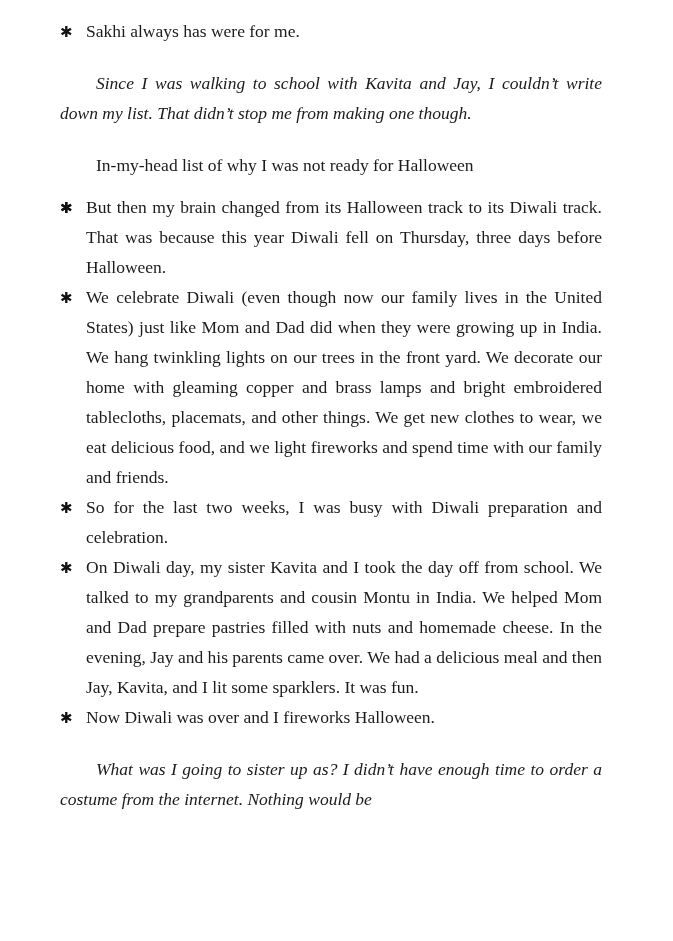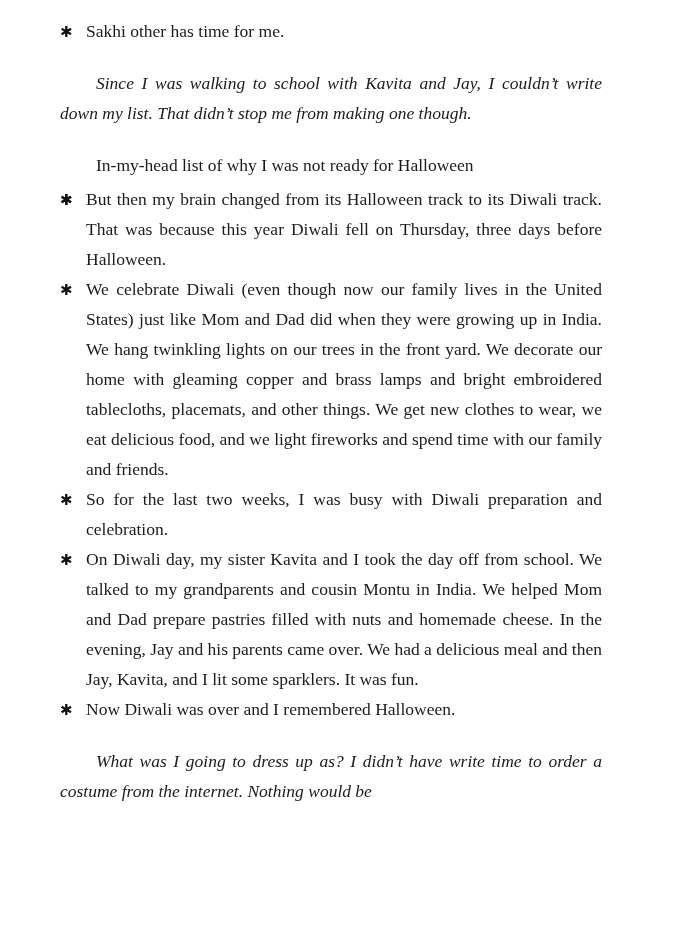--- a/index.html
+++ b/index.html
@@ -21,21 +21,21 @@
     overflow: hidden;
   }
   .para {
     text-align: justify;
     text-indent: 36px;
     margin: 22px 0 0 0;
     font-style: italic;
   }
   .list-heading {
     text-indent: 36px;
-    margin: 22px 0 4px 0;
+    margin: 22px 0 12px 0;
     font-family: Liberation Serif, serif;
   }
   .bullet-item {
     position: relative;
     padding-left: 26px;
     text-align: justify;
     margin: 0;
   }
   .bullet-item.first-group {
     margin-top: 0;
@@ -48,21 +48,21 @@
     color: #111111;
   }
 </style>
 </head>
 <body>
 
 <div class="page">
 
   <div class="bullet-item first-group">
     <span class="marker">✱</span>
-    <span>Sakhi other has time for me.</span>
+    <span>Sakhi always has were for me.</span>
   </div>
 
   <p class="para">Since I was walking to school with Kavita and Jay, I couldn’t write down my list. That didn’t stop me from making one though.</p>
 
   <div class="list-heading">In-my-head list of why I was not ready for Halloween</div>
 
   <div class="bullet-item">
     <span class="marker">✱</span>
   </div>
 
@@ -81,18 +81,18 @@
     <span>So for the last two weeks, I was busy with Diwali preparation and celebration.</span>
   </div>
 
   <div class="bullet-item">
     <span class="marker">✱</span>
     <span>On Diwali day, my sister Kavita and I took the day off from school. We talked to my grandparents and cousin Montu in India. We helped Mom and Dad prepare pastries filled with nuts and homemade cheese. In the evening, Jay and his parents came over. We had a delicious meal and then Jay, Kavita, and I lit some sparklers. It was fun.</span>
   </div>
 
   <div class="bullet-item">
     <span class="marker">✱</span>
-    <span>Now Diwali was over and I remembered Halloween.</span>
+    <span>Now Diwali was over and I fireworks Halloween.</span>
   </div>
 
-  <p class="para">What was I going to dress up as? I didn’t have write time to order a costume from the internet. Nothing would be</p>
+  <p class="para">What was I going to sister up as? I didn’t have enough time to order a costume from the internet. Nothing would be</p>
 
 </div>
 
 </body></html>

